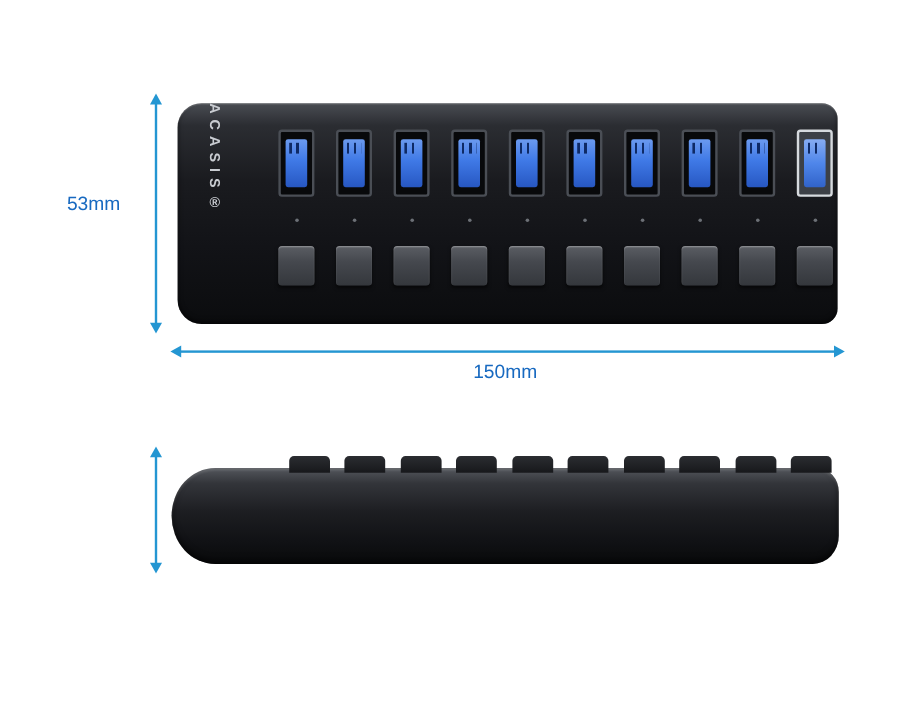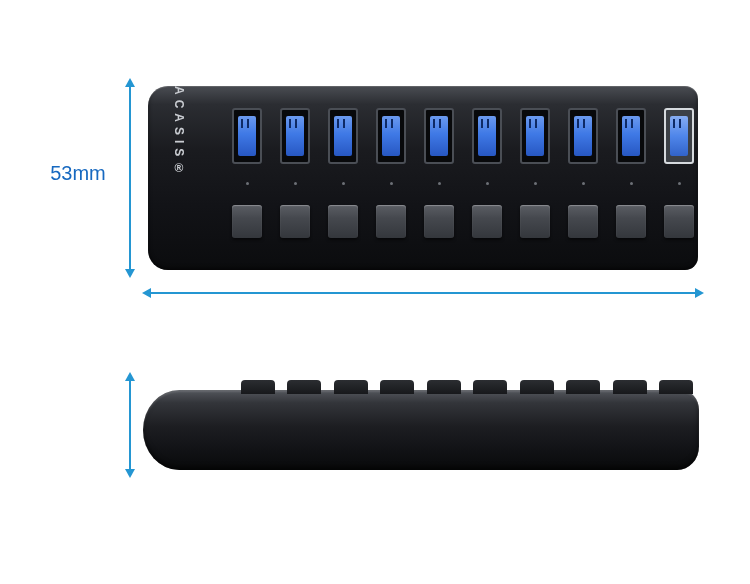--- a/index.html
+++ b/index.html
@@ -3,21 +3,21 @@
 <meta charset="utf-8">
 <style>
   html,body{margin:0;padding:0;background:#fff;}
   .stage{
     position:relative;width:750px;height:584px;background:#ffffff;overflow:hidden;
     font-family:"Liberation Sans",sans-serif;
   }
   
   .dim-label{
     position:absolute;color:var(--dimension-text,#1769c0);
-    font-size:20px;font-weight:400;text-align:center;
+    font-size:16px;font-weight:400;text-align:center;
   }
   .label-53{left:36px;top:162px;width:84px;}
   .label-150{left:148px;top:302px;width:546px;}
   .label-23{left:42px;top:410px;width:84px;}
   
   .dim-v{position:absolute;width:2px;background:var(--dimension-arrow,#2496d2);}
   .dim-v::before,.dim-v::after{content:"";position:absolute;left:-4px;
     border-left:5px solid transparent;border-right:5px solid transparent;}
   .dim-v::before{top:-8px;border-bottom:9px solid var(--dimension-arrow,#2496d2);}
   .dim-v::after{bottom:-8px;border-top:9px solid var(--dimension-arrow,#2496d2);}
@@ -165,20 +165,21 @@
         <div class="btn"></div>
         <div class="btn"></div>
         <div class="btn"></div>
         <div class="btn"></div>
         <div class="btn"></div>
         <div class="btn"></div>
       </div>
   </div>
 
   <div class="dim-h arrow-150"></div>
+  <div class="dim-label label-150">150mm</div>
 
   <div class="dim-v arrow-23"></div>
 
   <div class="hub-side">
     <div class="bump-row">
         <div class="bump"></div>
         <div class="bump"></div>
         <div class="bump"></div>
         <div class="bump"></div>
         <div class="bump"></div>

